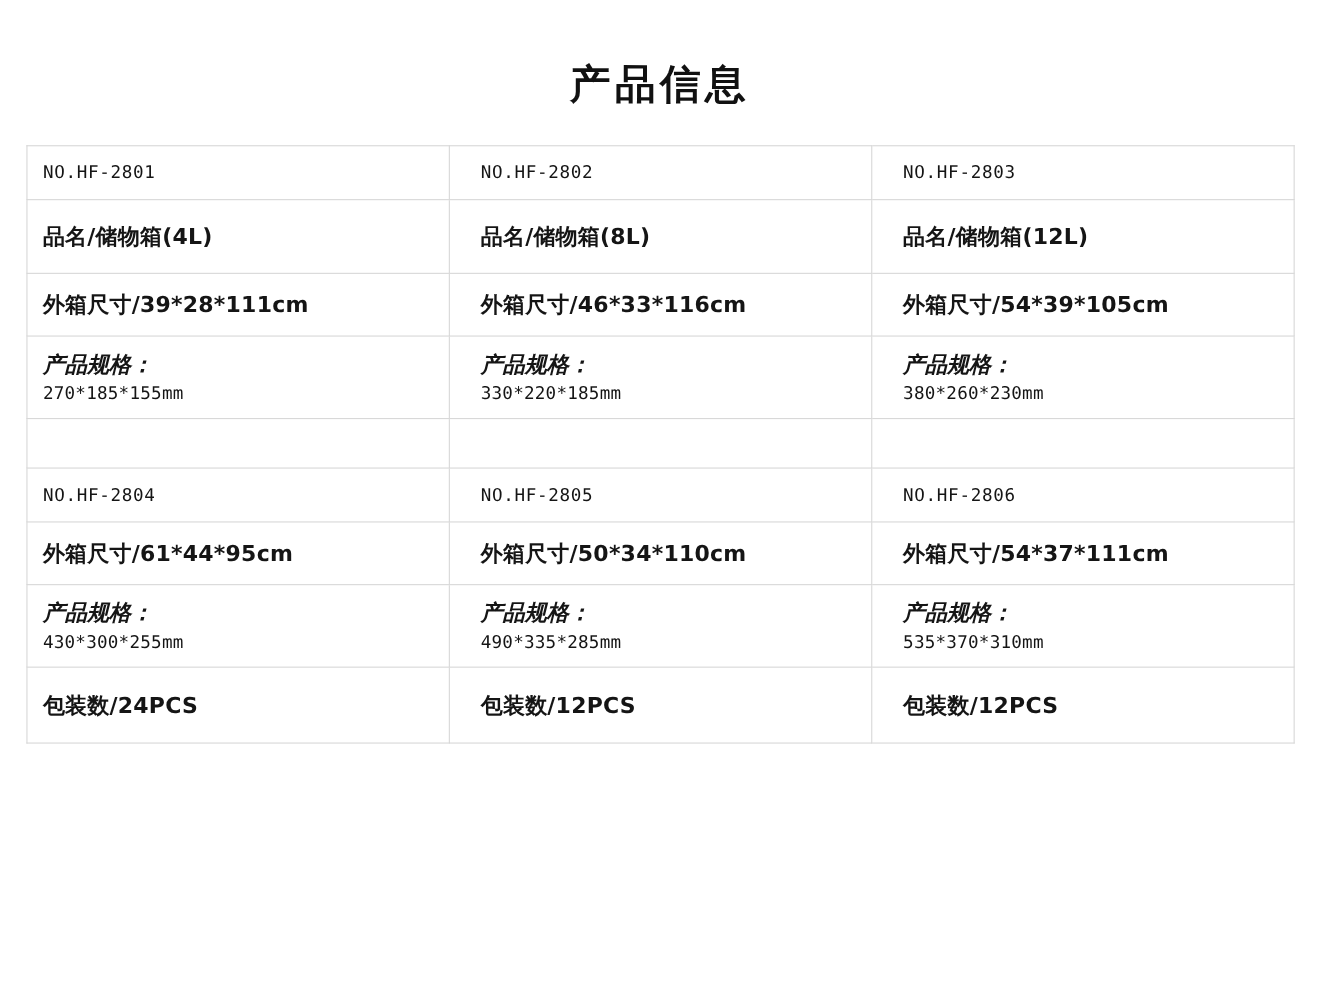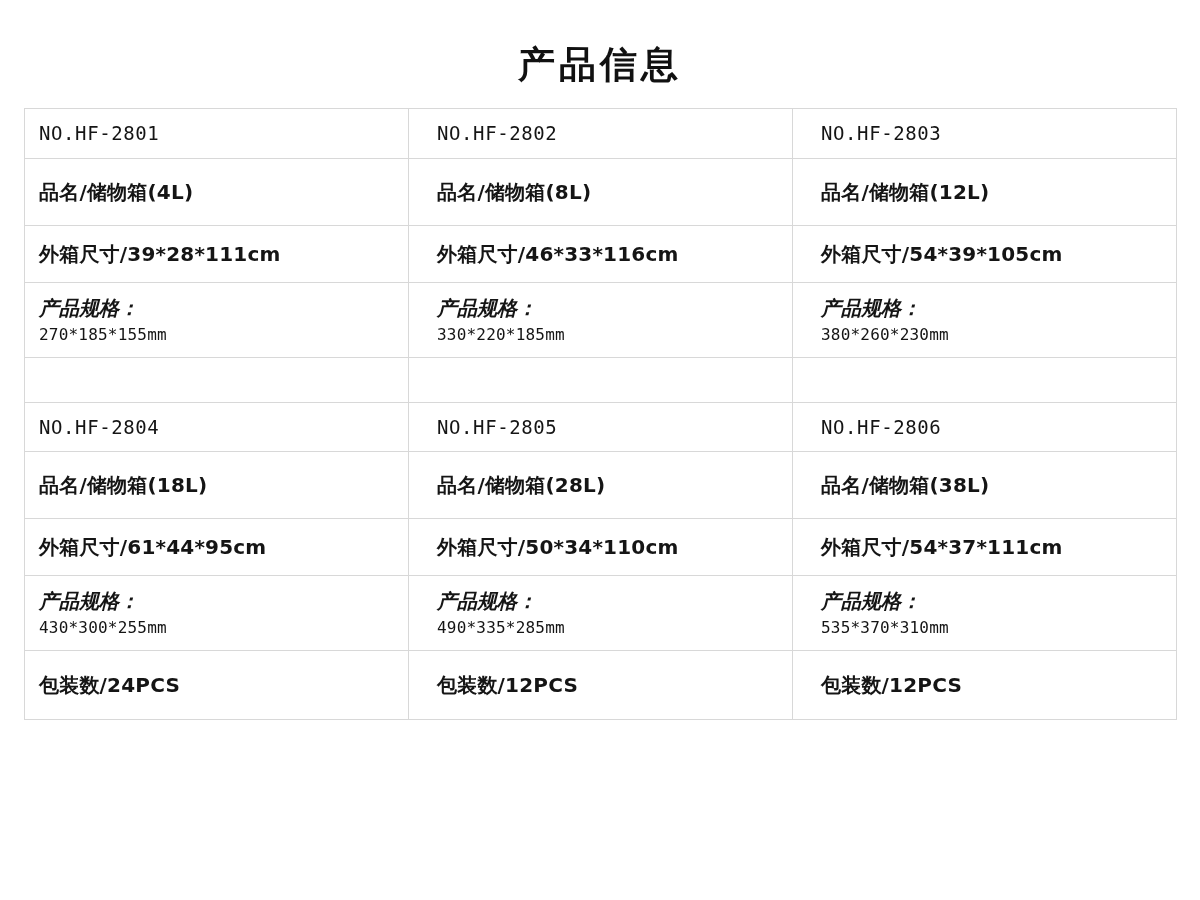--- a/index.html
+++ b/index.html
@@ -19,21 +19,21 @@
     width: 1200px;
     height: 900px;
     box-sizing: border-box;
   }
   .page-title {
     text-align: center;
     font-family: "DejaVu Sans", sans-serif;
     font-weight: bold;
     font-size: 37px;
     letter-spacing: 4px;
-    margin: 4px;
+    margin: 16px;
     padding-top: 36px;
     padding-bottom: 14px;
     color: #111111;
   }
   .spec-table {
     margin: 0 24px;
     border-collapse: collapse;
     width: 1152px;
     table-layout: fixed;
   }
@@ -59,21 +59,21 @@
     white-space: nowrap;
   }
   .line.cjk {
     font-family: "DejaVu Sans", sans-serif;
     font-size: 20px;
     font-weight: bold;
     letter-spacing: 0.2px;
   }
   .line.code {
     font-family: "DejaVu Sans Mono", monospace;
-    font-size: 19px;
+    font-size: 16px;
     font-weight: normal;
     letter-spacing: 0.6px;
   }
   .line.italic {
     font-style: italic;
     font-weight: bold;
     font-family: "DejaVu Sans", sans-serif;
     font-size: 20px;
   }
   .line.dims {
@@ -204,37 +204,20 @@
               <div class="line code">NO.HF-2805</div>
             </div>
         </td>
         <td class="al-right">
           <div class="cell-inner">
               <div class="line code">NO.HF-2806</div>
             </div>
         </td>
       </tr>
 
-      <tr class="row-name">
-        <td class="al-left">
-          <div class="cell-inner">
-              <div class="line cjk">品名/储物箱(18L)</div>
-            </div>
-        </td>
-        <td class="al-mid">
-          <div class="cell-inner">
-              <div class="line cjk">品名/储物箱(28L)</div>
-            </div>
-        </td>
-        <td class="al-right">
-          <div class="cell-inner">
-              <div class="line cjk">品名/储物箱(38L)</div>
-            </div>
-        </td>
-      </tr>
 
       <tr class="row-outer">
         <td class="al-left">
           <div class="cell-inner">
               <div class="line cjk">外箱尺寸/61*44*95cm</div>
             </div>
         </td>
         <td class="al-mid">
           <div class="cell-inner">
               <div class="line cjk">外箱尺寸/50*34*110cm</div>

